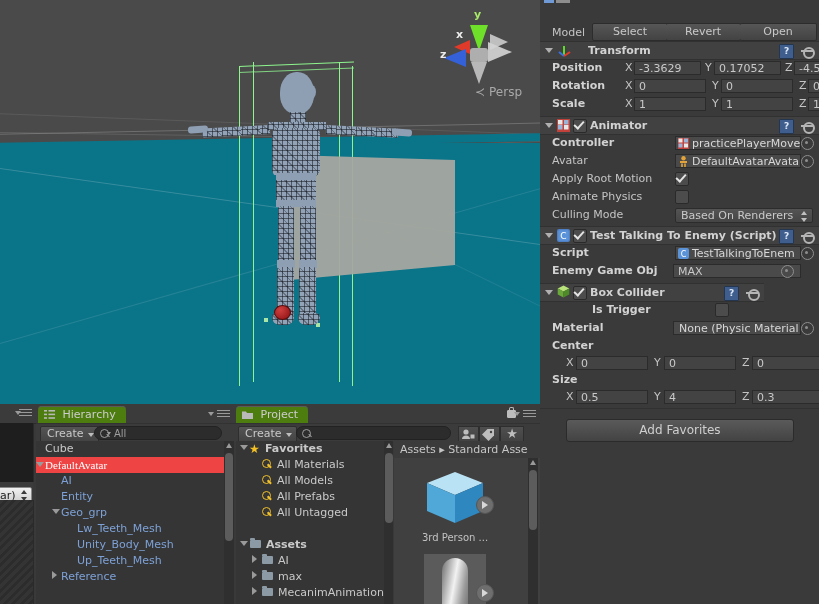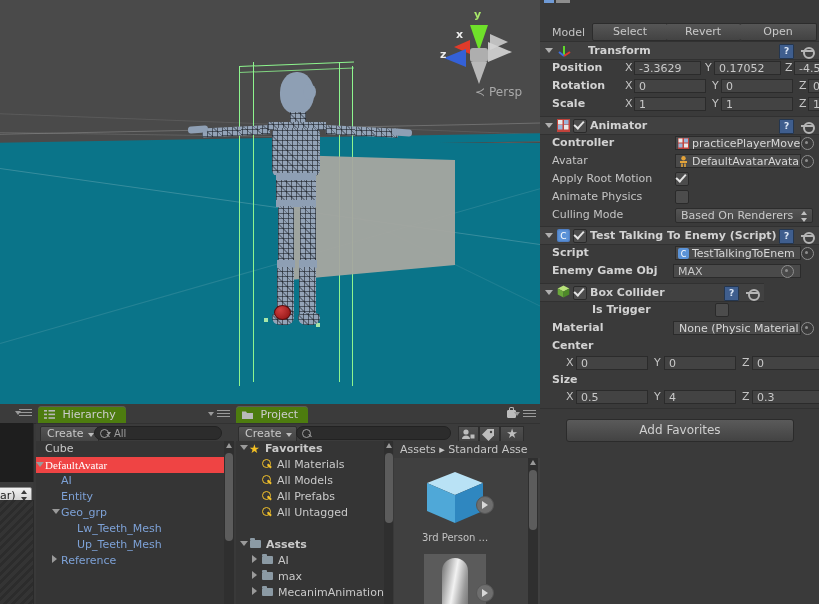--- a/index.html
+++ b/index.html
@@ -334,20 +334,21 @@
       </div>
     </div>
 
     <div id="hierlist">
         <div class="hrow"><span class="tri" style="margin-left:0px"></span><span class="lbl">Cube</span></div>
         <div class="hrow sel"><span class="tri" style="margin-left:0px"><i></i></span><span class="lbl prefab">DefaultAvatar</span></div>
         <div class="hrow"><span class="tri" style="margin-left:16px"></span><span class="lbl prefab">AI</span></div>
         <div class="hrow"><span class="tri" style="margin-left:16px"></span><span class="lbl prefab">Entity</span></div>
         <div class="hrow"><span class="tri" style="margin-left:16px"><i></i></span><span class="lbl prefab">Geo_grp</span></div>
         <div class="hrow"><span class="tri" style="margin-left:32px"></span><span class="lbl prefab">Lw_Teeth_Mesh</span></div>
+        <div class="hrow"><span class="tri" style="margin-left:32px"></span><span class="lbl prefab">Unity_Body_Mesh</span></div>
         <div class="hrow"><span class="tri" style="margin-left:32px"></span><span class="lbl prefab">Up_Teeth_Mesh</span></div>
         <div class="hrow"><span class="tri closed" style="margin-left:16px"><i></i></span><span class="lbl prefab">Reference</span></div>
       </div>
 
     <div class="scroll" style="left:188px;top:37px;width:10px;height:163px;">
       <div class="up"></div>
       <div class="thumb" style="top:12px;height:88px;"></div>
     </div>
   </div>
 

